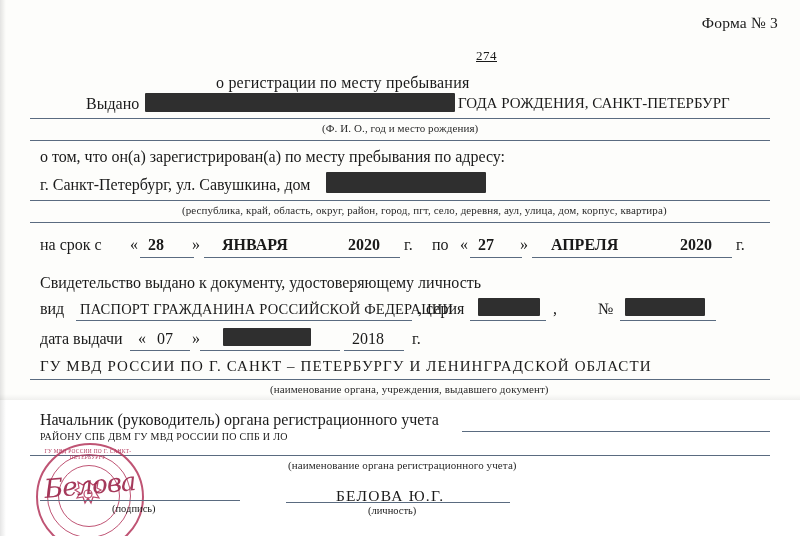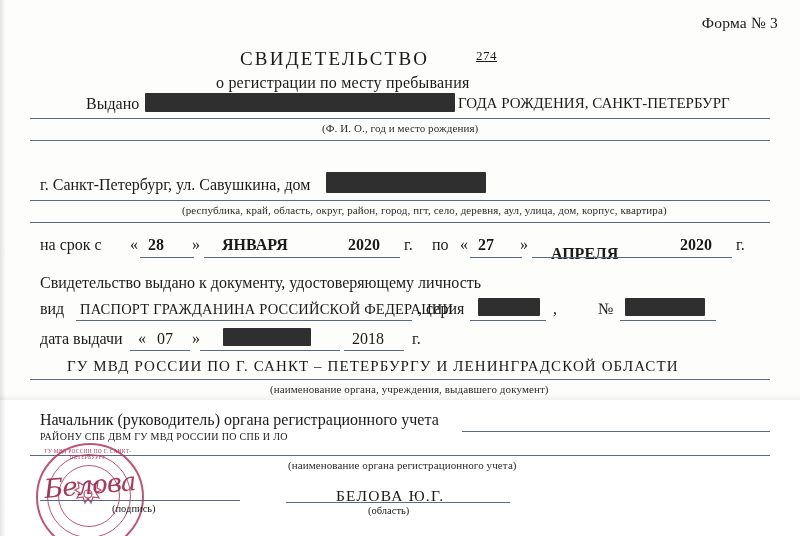--- a/index.html
+++ b/index.html
@@ -168,50 +168,50 @@
     background: linear-gradient(to top, rgba(0,0,0,0.05), rgba(0,0,0,0));
   }
 </style>
 </head>
 <body>
 
 <div class="page">
 
   <div class="form-no">Форма № 3</div>
 
-  <div class="title">СВИДЕТЕЛЬСТВО</div>
   <div class="cert-number">274</div>
   <div class="subtitle">о регистрации по месту пребывания</div>
 
   <div class="lbl" style="left:86px; top:95px;">Выдано</div>
   <div class="redact" style="left:145px; top:93px; width:310px; height:19px;"></div>
   <div class="val" style="left:458px; top:95px; font-size:15px;">ГОДА РОЖДЕНИЯ, САНКТ-ПЕТЕРБУРГ</div>
   <div class="rule" style="left:30px; top:118px; width:740px;"></div>
   <div class="lbl sm" style="left:322px; top:122px;">(Ф. И. О., год и место рождения)</div>
   <div class="rule" style="left:30px; top:140px; width:740px;"></div>
 
+  <div class="lbl" style="left:40px; top:148px;">о том, что он(а) зарегистрирован(а) по месту пребывания по адресу:</div>
 
   <div class="val" style="left:40px; top:176px;">г. Санкт-Петербург, ул. Савушкина, дом</div>
   <div class="redact" style="left:326px; top:172px; width:160px; height:21px;"></div>
   <div class="rule" style="left:30px; top:200px; width:740px;"></div>
   <div class="lbl sm" style="left:182px; top:204px;">(республика, край, область, округ, район, город, пгт, село, деревня, аул, улица, дом, корпус, квартира)</div>
   <div class="rule" style="left:30px; top:222px; width:740px;"></div>
 
   <div class="lbl" style="left:40px; top:236px;">на срок с</div>
   <div class="quote" style="left:130px; top:236px;">«</div>
   <div class="val bold" style="left:148px; top:236px;">28</div>
   <div class="quote" style="left:192px; top:236px;">»</div>
   <div class="val bold" style="left:222px; top:236px;">ЯНВАРЯ</div>
   <div class="val bold" style="left:348px; top:236px;">2020</div>
   <div class="lbl" style="left:404px; top:236px;">г.</div>
   <div class="lbl" style="left:432px; top:236px;">по</div>
   <div class="quote" style="left:460px; top:236px;">«</div>
   <div class="val bold" style="left:478px; top:236px;">27</div>
   <div class="quote" style="left:520px; top:236px;">»</div>
-  <div class="val bold" style="left:551px; top:245px;">АПРЕЛЯ</div>
+  <div class="val bold" style="left:551px; top:236px;">АПРЕЛЯ</div>
   <div class="val bold" style="left:680px; top:236px;">2020</div>
   <div class="lbl" style="left:736px; top:236px;">г.</div>
   <div class="rule" style="left:140px; top:257px; width:54px;"></div>
   <div class="rule" style="left:204px; top:257px; width:136px;"></div>
   <div class="rule" style="left:340px; top:257px; width:60px;"></div>
   <div class="rule" style="left:470px; top:257px; width:52px;"></div>
   <div class="rule" style="left:532px; top:257px; width:140px;"></div>
   <div class="rule" style="left:672px; top:257px; width:60px;"></div>
 
   <div class="lbl" style="left:40px; top:274px;">Свидетельство выдано к документу, удостоверяющему личность</div>
@@ -231,21 +231,21 @@
   <div class="quote" style="left:138px; top:330px;">«</div>
   <div class="val" style="left:157px; top:330px;">07</div>
   <div class="quote" style="left:192px; top:330px;">»</div>
   <div class="redact" style="left:223px; top:328px; width:88px; height:18px;"></div>
   <div class="val" style="left:352px; top:330px;">2018</div>
   <div class="lbl" style="left:412px; top:330px;">г.</div>
   <div class="rule" style="left:130px; top:350px; width:60px;"></div>
   <div class="rule" style="left:200px; top:350px; width:140px;"></div>
   <div class="rule" style="left:344px; top:350px; width:60px;"></div>
 
-  <div class="lbl spaced" style="left:40px; top:358px; font-size:15px;margin-left:27px;">ГУ  МВД  РОССИИ  ПО  Г. САНКТ – ПЕТЕРБУРГУ  И  ЛЕНИНГРАДСКОЙ ОБЛАСТИ</div>
+  <div class="lbl spaced" style="left:40px; top:358px; font-size:15px;">ГУ  МВД  РОССИИ  ПО  Г. САНКТ – ПЕТЕРБУРГУ  И  ЛЕНИНГРАДСКОЙ ОБЛАСТИ</div>
   <div class="rule" style="left:30px; top:379px; width:740px;"></div>
   <div class="lbl sm" style="left:270px; top:383px;">(наименование органа, учреждения, выдавшего документ)</div>
 
   <div class="lbl" style="left:40px; top:411px;">Начальник (руководитель) органа регистрационного учета</div>
   <div class="rule" style="left:462px; top:431px; width:308px;"></div>
   <div class="val" style="left:40px; top:431px; font-size:10px; letter-spacing:0.3px;">РАЙОНУ СПБ ДВМ  ГУ  МВД  РОССИИ  ПО СПБ  И  ЛО</div>
   <div class="rule" style="left:30px; top:455px; width:740px;"></div>
   <div class="lbl sm" style="left:288px; top:459px;">(наименование органа регистрационного учета)</div>
 
   <div class="stamp">
@@ -263,17 +263,17 @@
     </div>
     <div class="stamp-text-bot">280 028</div>
   </div>
 
   <div class="signature">Белова</div>
   <div class="rule" style="left:40px; top:500px; width:200px;"></div>
   <div class="sig-caption" style="left:112px; top:503px;">(подпись)</div>
 
   <div class="name-line" style="left:336px; top:487px;">БЕЛОВА Ю.Г.</div>
   <div class="rule" style="left:286px; top:502px; width:224px;"></div>
-  <div class="sig-caption" style="left:368px; top:505px;">(область)</div>
+  <div class="sig-caption" style="left:368px; top:505px;">(личность)</div>
 
   <div class="edge-shadow"></div>
   <div class="bottom-fade"></div>
 </div>
 
 </body></html>

